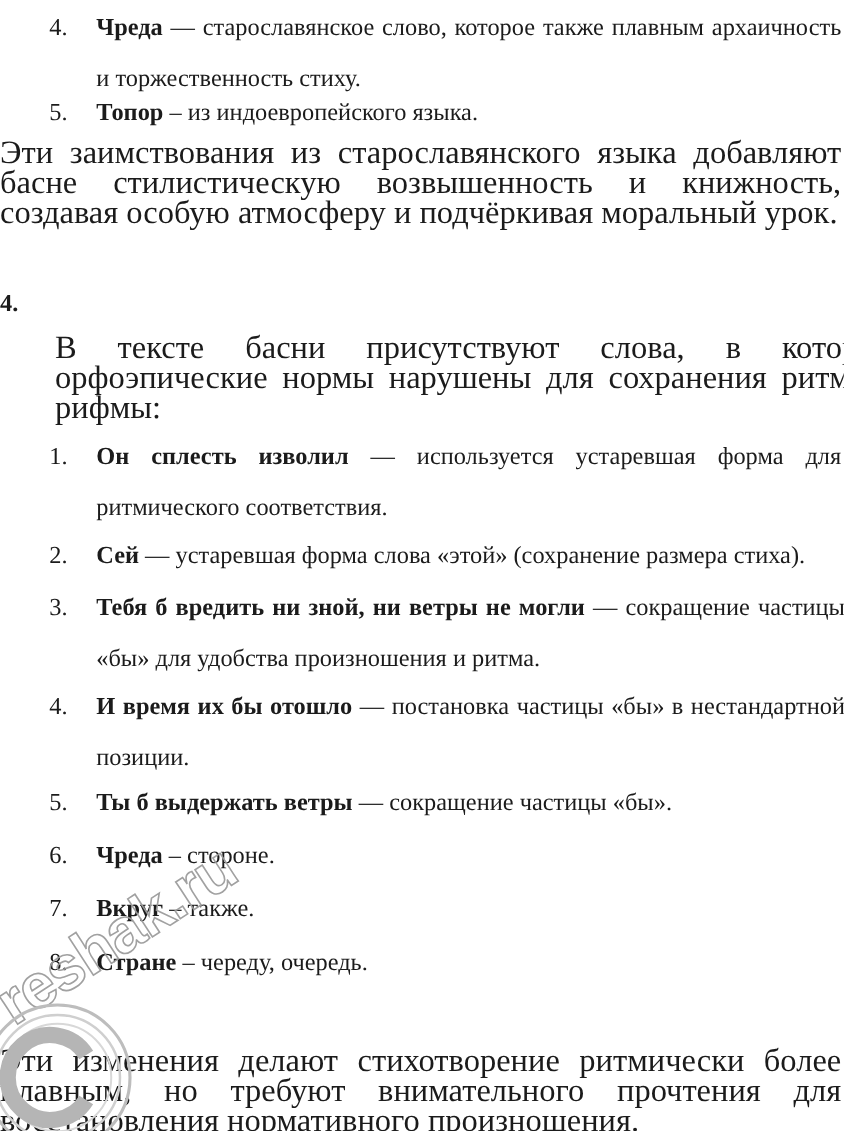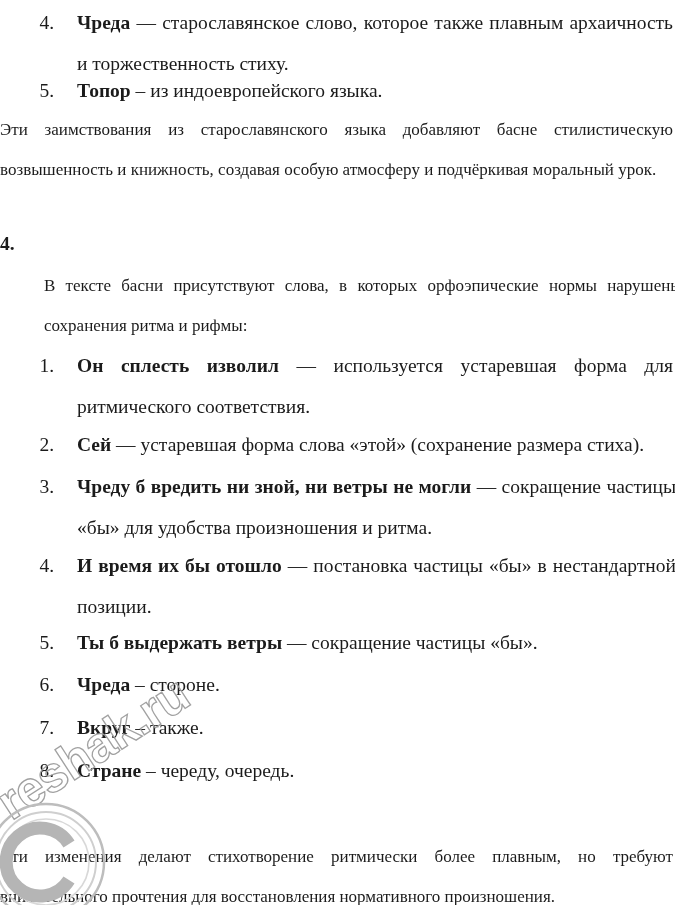--- a/index.html
+++ b/index.html
@@ -56,22 +56,22 @@
     height: 124px;
   }
   #watermark .wm-copy svg { display:block; width:124px; height:124px; }
 
   
   .doc-line-block { position: absolute; z-index: 1; }
 
   .para {
     text-align: justify;
     text-justify: inter-word;
-    font-size: 17px;
-    line-height: 40px;
+    font-size: 26px;
+    line-height: 24px;
     margin: 0;
   }
   .para.last-line-natural { text-align-last: left; }
 
   .section-num {
     font-size: 19.5px;
     font-weight: bold;
     line-height: 44px;
     margin: 0;
   }
@@ -144,21 +144,21 @@
     <span class="li-body"><b>Он сплесть изволил</b><span> — используется устаревшая форма для ритмического соответствия.</span></span>
   </div>
 
   <div class="li doc-line-block" style="left:28px; top:424px; width:648px;">
     <span class="marker">2.</span>
     <span class="li-body nowrap-justify"><b>Сей</b><span> — устаревшая форма слова «этой» (сохранение размера стиха).</span></span>
   </div>
 
   <div class="li doc-line-block" style="left:28px; top:466px; width:648px;">
     <span class="marker">3.</span>
-    <span class="li-body"><b>Чреду б вредить ни зной, ни ветры не могли</b><span> — сокращение частицы «бы» для удобства произношения и ритма.</span></span>
+    <span class="li-body"><b>Тебя б вредить ни зной, ни ветры не могли</b><span> — сокращение частицы «бы» для удобства произношения и ритма.</span></span>
   </div>
 
   <div class="li doc-line-block" style="left:28px; top:545px; width:648px;">
     <span class="marker">4.</span>
     <span class="li-body"><b>И время их бы отошло</b><span> — постановка частицы «бы» в нестандартной позиции.</span></span>
   </div>
 
   <div class="li doc-line-block" style="left:28px; top:622px; width:645px;">
     <span class="marker">5.</span>
     <span class="li-body nowrap-justify"><b>Ты б выдержать ветры</b><span> — сокращение частицы «бы».</span></span>

